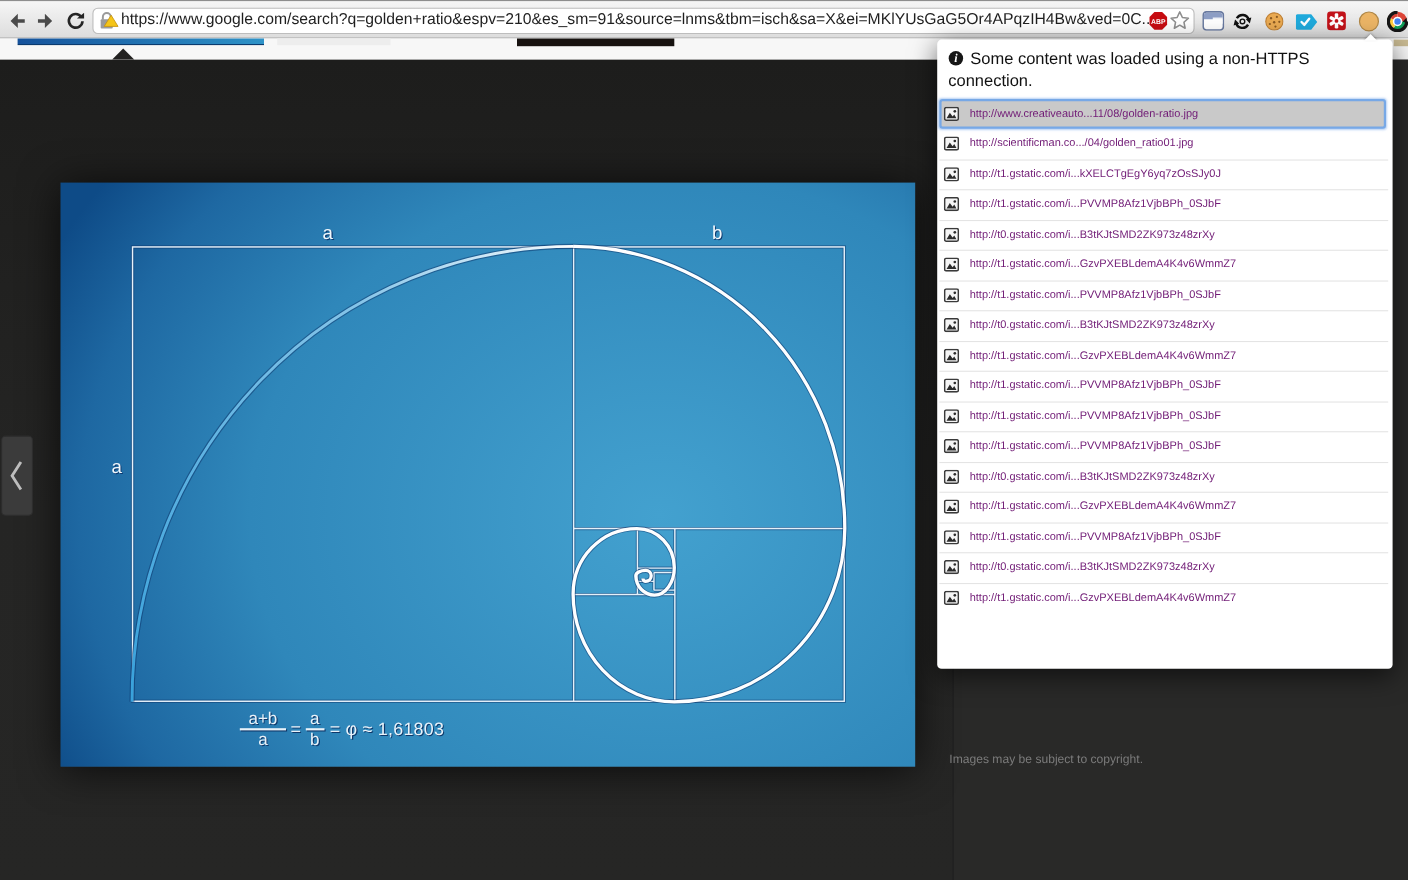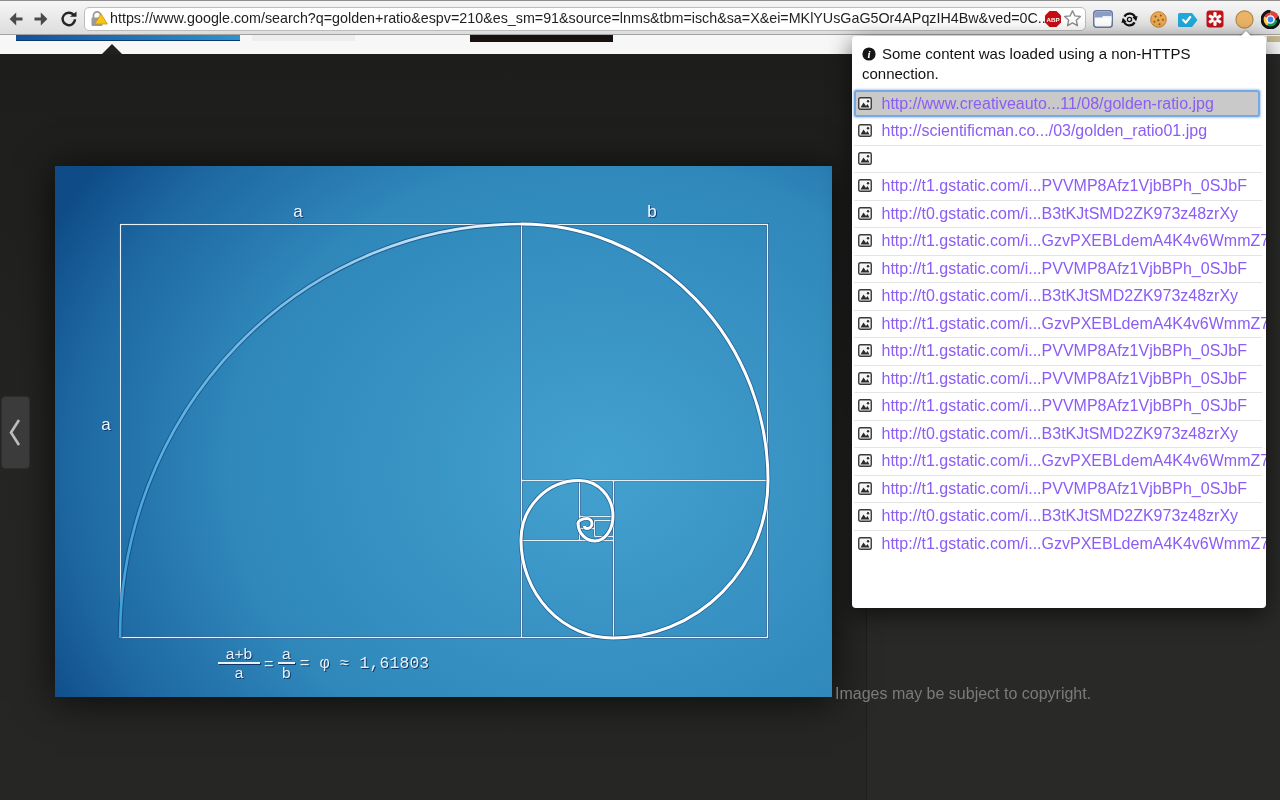--- a/index.html
+++ b/index.html
@@ -21,38 +21,38 @@
   #rightpanel{position:absolute;left:866px;top:0;width:414px;height:746px;background:#292928;
     border-left:1px solid #1e1e1e;}
   #pointer{position:absolute;left:102px;top:-10.5px;width:0;height:0;
     border-left:10.7px solid transparent;border-right:10.7px solid transparent;
     border-bottom:10.5px solid #222120;z-index:3;}
   #imgbox{position:absolute;left:55px;top:112px;width:777px;height:531px;
     background:radial-gradient(620px 520px at 70% 57%, #43a1cf 0%, #2f87ba 60%, #1e68a2 85%, #0e4b87 100%);
     box-shadow:0 3px 36px rgba(0,0,0,0.75);}
   #navbtn{position:absolute;left:1px;top:342px;width:29px;height:73px;background:#3b3b3b;
     border:1px solid #2d2d2d;border-radius:4px;box-sizing:border-box;}
-  #copyright{position:absolute;left:835px;top:631px;font-size:16px;color:#7b7b7b;}
+  #copyright{position:absolute;left:863px;top:631px;font-size:11px;color:#7b7b7b;}
   
   #formula{position:absolute;left:163px;top:480px;display:flex;align-items:center;
     color:#e9f2f9;text-shadow:1px 1px 0 rgba(9,42,92,0.85);}
   .frac{display:inline-block;text-align:center;font-size:15.5px;line-height:15px;}
   .frac .bar{height:2px;background:#e9f2f9;box-shadow:1px 1px 0 rgba(9,42,92,0.85);margin:1px 0;}
   .ftx{font-size:16.3px;letter-spacing:0.2px;}
   
   #popup{position:absolute;left:852px;top:35.5px;width:414px;height:572.5px;background:#fff;
     border-radius:4px;box-shadow:0 6px 24px rgba(0,0,0,0.6);overflow:hidden;box-sizing:border-box;}
   #notch{position:absolute;left:1239.5px;top:30.5px;width:0;height:0;
     border-left:6px solid transparent;border-right:6px solid transparent;
     border-bottom:6.5px solid #fff;filter:drop-shadow(0 -1px 1px rgba(0,0,0,0.25));}
   #ppmsg{position:absolute;left:10px;top:8px;width:394px;font-size:15px;line-height:20px;color:#111;}
   #pprows{position:absolute;left:0;top:54px;width:414px;}
   .row{position:relative;height:27.5px;box-sizing:border-box;}
   .row .sep{position:absolute;left:2px;right:4px;top:0;height:1px;background:#e4e4e4;}
-  .row .rtext{position:absolute;left:29.5px;top:0;line-height:27.5px;font-size:16px;color:#8b5cf6;white-space:nowrap;}
+  .row .rtext{position:absolute;left:29.5px;top:0;line-height:27.5px;font-size:10px;color:#701a75;white-space:nowrap;}
   .row svg.ric{position:absolute;left:6px;top:7px;}
   .rowsel{position:absolute;left:2px;top:0.5px;width:406px;height:27px;background:#c9c9c9;
     border:2px solid #77a8e6;border-radius:3px;box-sizing:border-box;box-shadow:0 0 2px 0.5px rgba(130,175,235,0.6);}
 </style>
 </head>
 <body>
 
 <div id="overlay">
   <div id="rightpanel"></div>
   <div id="pointer"></div>
@@ -98,21 +98,21 @@
           <div>a+b</div>
           <div class="bar" style="width:42px"></div>
           <div>a</div>
         </div>
       <div class="ftx" style="margin:0 4px 0 4px;">=</div>
       <div class="frac" style="min-width:17px">
           <div>a</div>
           <div class="bar" style="width:17px"></div>
           <div>b</div>
         </div>
-      <div class="ftx" style="margin:0 0 0 5px;font-family:Liberation Mono, monospace;">=&nbsp;φ&nbsp;≈&nbsp;1,61803</div>
+      <div class="ftx" style="margin:0 0 0 5px;">=&nbsp;φ&nbsp;≈&nbsp;1,61803</div>
     </div>
   </div>
   <div id="navbtn">
     <svg width="27" height="71" viewBox="0 0 27 71">
       <polyline points="17,23 9,35.5 17,48" fill="none" stroke="#bdbdbd" stroke-width="2.6"></polyline>
     </svg>
   </div>
   <div id="copyright">Images may be subject to copyright.</div>
 </div>
 
@@ -228,29 +228,30 @@
           <circle cx="10" cy="4.2" r="1.2" fill="#2b2b2b"></circle>
         </svg>
         <div class="rtext">http://www.creativeauto...11/08/golden-ratio.jpg</div>
       </div>
     <div class="row">
         <svg class="ric" width="14" height="13" viewBox="0 0 14 13">
           <rect x="0.75" y="0.75" width="12.5" height="11.5" rx="1.5" fill="#f5f5f5" stroke="#3a3a3a" stroke-width="1.4"></rect>
           <path d="M2.5 10.5 L5.5 5.5 L8 9 L9.5 7 L11.5 10.5 Z" fill="#2b2b2b"></path>
           <circle cx="10" cy="4.2" r="1.2" fill="#2b2b2b"></circle>
         </svg>
-        <div class="rtext">http://scientificman.co.../03/golden_ratio01.jpg</div>
-      </div>
-    <div class="row">
-        <div class="sep"></div>
-        <svg class="ric" width="14" height="13" viewBox="0 0 14 13">
-          <rect x="0.75" y="0.75" width="12.5" height="11.5" rx="1.5" fill="#f5f5f5" stroke="#3a3a3a" stroke-width="1.4"></rect>
-          <path d="M2.5 10.5 L5.5 5.5 L8 9 L9.5 7 L11.5 10.5 Z" fill="#2b2b2b"></path>
-          <circle cx="10" cy="4.2" r="1.2" fill="#2b2b2b"></circle>
-        </svg>
+        <div class="rtext">http://scientificman.co.../04/golden_ratio01.jpg</div>
+      </div>
+    <div class="row">
+        <div class="sep"></div>
+        <svg class="ric" width="14" height="13" viewBox="0 0 14 13">
+          <rect x="0.75" y="0.75" width="12.5" height="11.5" rx="1.5" fill="#f5f5f5" stroke="#3a3a3a" stroke-width="1.4"></rect>
+          <path d="M2.5 10.5 L5.5 5.5 L8 9 L9.5 7 L11.5 10.5 Z" fill="#2b2b2b"></path>
+          <circle cx="10" cy="4.2" r="1.2" fill="#2b2b2b"></circle>
+        </svg>
+        <div class="rtext">http://t1.gstatic.com/i...kXELCTgEgY6yq7zOsSJy0J</div>
       </div>
     <div class="row">
         <div class="sep"></div>
         <svg class="ric" width="14" height="13" viewBox="0 0 14 13">
           <rect x="0.75" y="0.75" width="12.5" height="11.5" rx="1.5" fill="#f5f5f5" stroke="#3a3a3a" stroke-width="1.4"></rect>
           <path d="M2.5 10.5 L5.5 5.5 L8 9 L9.5 7 L11.5 10.5 Z" fill="#2b2b2b"></path>
           <circle cx="10" cy="4.2" r="1.2" fill="#2b2b2b"></circle>
         </svg>
         <div class="rtext">http://t1.gstatic.com/i...PVVMP8Afz1VjbBPh_0SJbF</div>
       </div>

